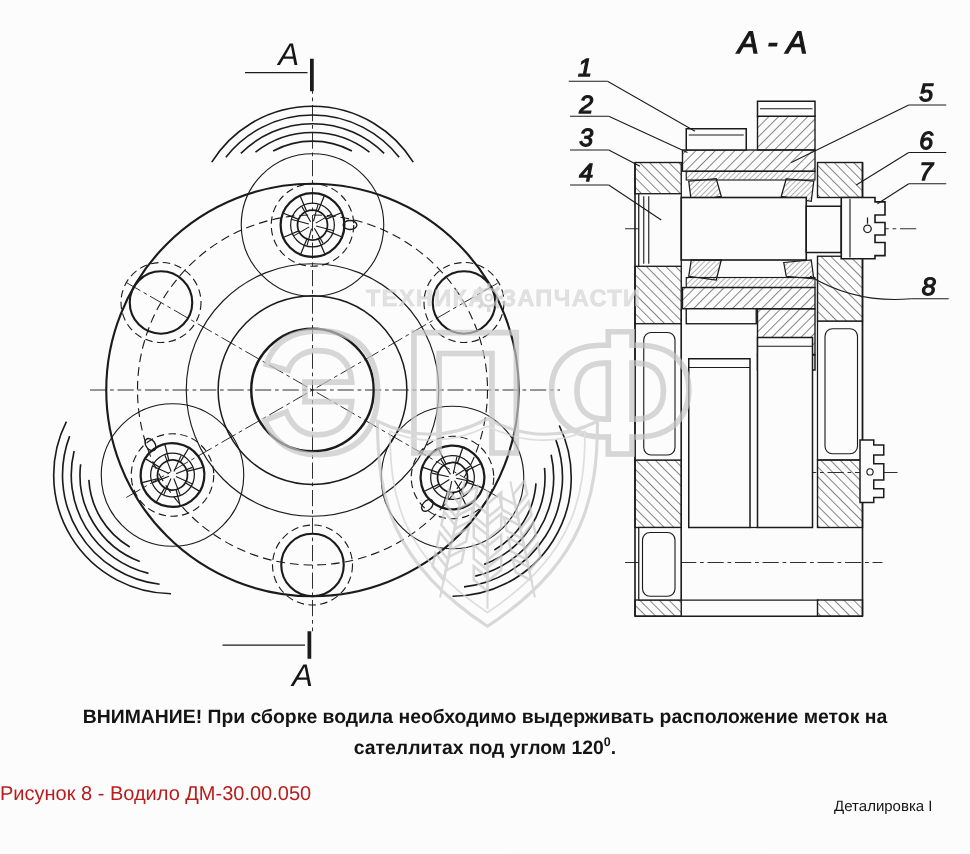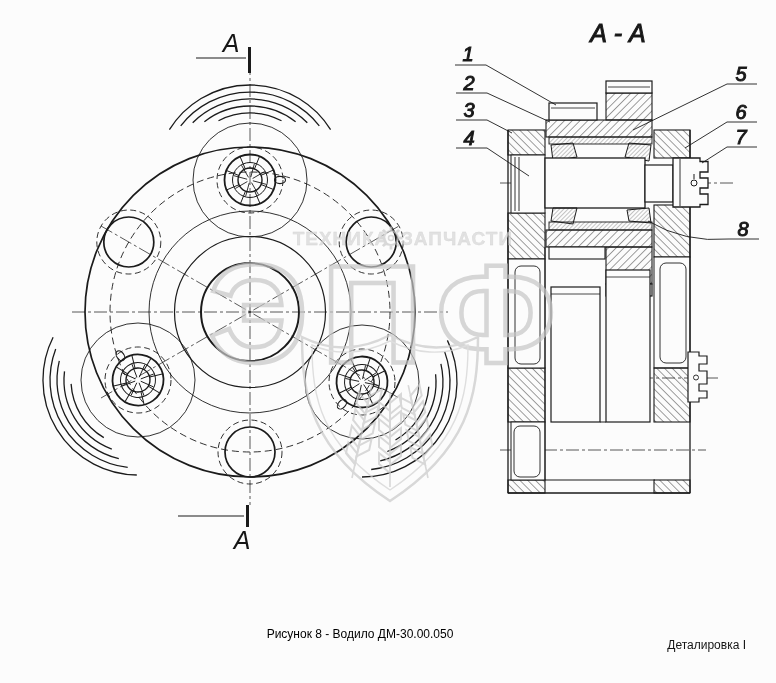--- a/index.html
+++ b/index.html
@@ -2,22 +2,22 @@
 <html><head>
 <meta charset="utf-8">
 <style>
   html,body{margin:0;padding:0;background:#ffffff;}
   .page{position:relative;width:776px;height:683px;background:#fcfcfc;overflow:hidden;
         font-family:"Liberation Sans", sans-serif;color:#111;}
   .page svg{position:absolute;top:0;left:0;}
   .note{position:absolute;top:563px;left:0;right:0;text-align:center;
         font-weight:bold;font-size:15.5px;line-height:21px;color:#141414;}
   .note sup{font-size:10px;}
-  .caption{position:absolute;top:627px;left:0;right:56px;text-align:center;
-        font-size:12px;color:#000000;}
+  .caption{position:absolute;top:627px;left:0;right:56px;
+        font-size:16px;color:#b91c1c;}
   .detail{position:absolute;top:638px;right:30px;font-size:12px;color:#141414;}
   text{font-family:"Liberation Sans", sans-serif;}
   .callout{font-size:20px;font-style:italic;fill:#161616;}
   .seclabel{font-size:25px;font-style:italic;fill:#161616;}
   .wmtxt{font-size:19px;font-weight:bold;fill:#d7d7d7;stroke:#c2c2c2;stroke-width:.3;letter-spacing:1px;}
   .wmmono{font-size:140px;font-weight:bold;fill:none;stroke:#c6c6c6;stroke-width:4.5;letter-spacing:14px;}
 </style>
 </head>
 <body>
 
@@ -282,16 +282,20 @@
     <g fill="none">
       <path d="M302 337 C332 352 362 350 390 335 C418 350 448 352 478 337 C478 396 468 450 390 501 C312 450 302 396 302 337 Z" stroke="#c9c9c9" stroke-width="2.5"></path>
       <path d="M312 345 C336 356 364 354 390 341 C416 354 444 356 468 345 C468 398 459 444 390 490 C321 444 312 398 312 345 Z" stroke="#d2d2d2" stroke-width="1.4"></path>
       <use href="#wheat-ear" transform="translate(352,478) rotate(12)"></use>
       <use href="#wheat-ear" transform="translate(390,487)"></use>
       <use href="#wheat-ear" transform="translate(428,478) rotate(-12)"></use>
     </g>
   </g>
 </svg>
 
+<div class="note">
+  <div>ВНИМАНИЕ! При сборке водила необходимо выдерживать расположение меток на</div>
+  <div><span>сателлитах под углом 120</span><sup>0</sup><span>.</span></div>
+</div>
 <div class="caption">Рисунок  8 -  Водило ДМ-30.00.050</div>
 <div class="detail">Деталировка  I</div>
 
 </div>
 
 </body></html>

